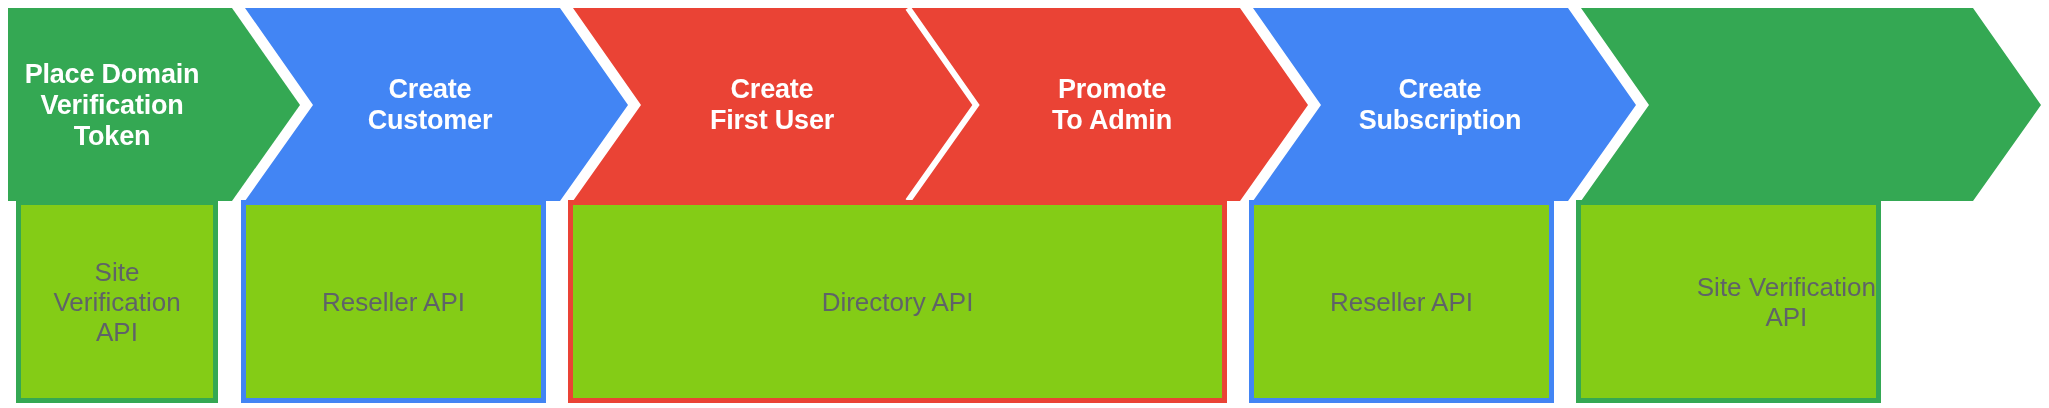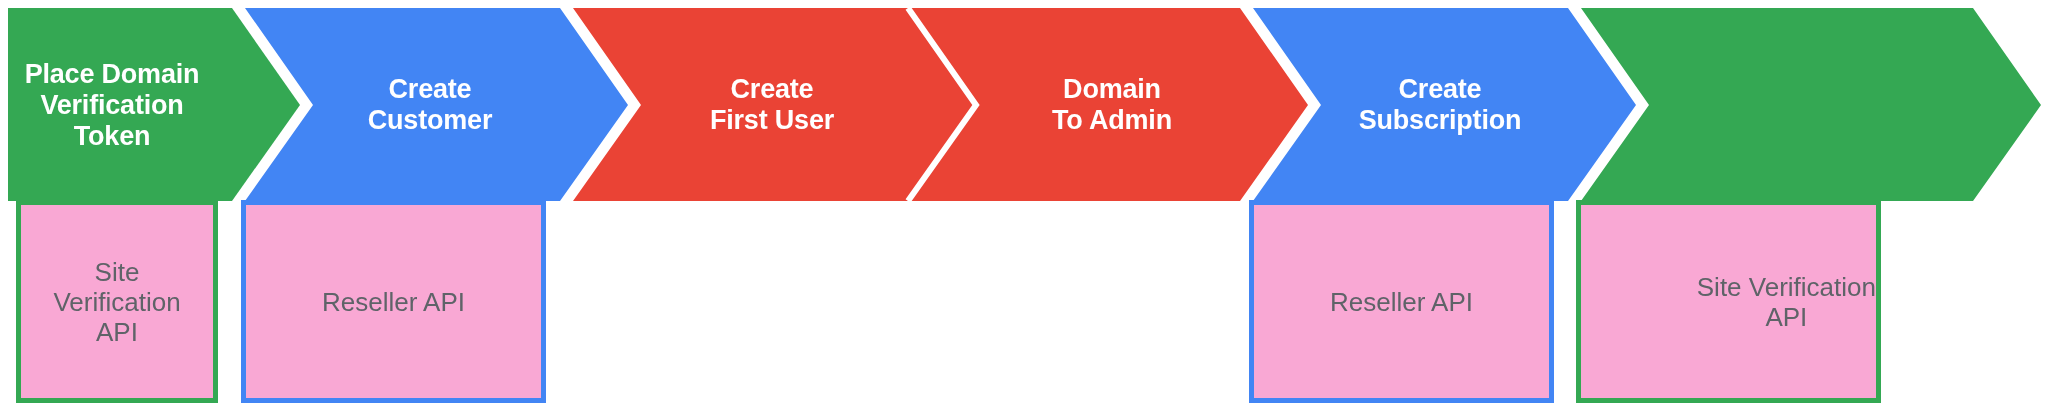--- a/index.html
+++ b/index.html
@@ -25,21 +25,21 @@
     text-align:center;
     letter-spacing:-0.2px;
     white-space:pre-line;
     transform:translate(-50%,-50%);
     pointer-events:none;
   }
 
   
   .api-box{
     position:absolute;
-    background:#f9a8d4;
+    background:#84cc16;
     border-style:solid;
     border-width:5px;
     box-sizing:border-box;
     display:flex;
     align-items:center;
     justify-content:center;
     text-align:center;
   }
   .api-box .api-text{
     color:#5f6368;
@@ -69,35 +69,38 @@
     <polygon points="1581,8 1973,8 2041,105 1973,201 1581,201 1649,105" fill="#34A853"></polygon>
   </svg>
 
   <div class="step-label" style="left:112px;  top:105px;">Place Domain
 Verification
 Token</div>
   <div class="step-label" style="left:430px;  top:105px;">Create
 Customer</div>
   <div class="step-label" style="left:772px;  top:105px;">Create
 First User</div>
-  <div class="step-label" style="left:1112px; top:105px;">Domain
+  <div class="step-label" style="left:1112px; top:105px;">Promote
 To Admin</div>
   <div class="step-label" style="left:1440px; top:105px;">Create
 Subscription</div>
 
   <div class="api-box" style="left:16px;  top:200px; width:202px; height:203px; border-color:#34A853;">
     <span class="api-text">Site
 Verification
 API</span>
   </div>
 
   <div class="api-box" style="left:241px; top:200px; width:305px; height:203px; border-color:#4285F4;">
     <span class="api-text">Reseller API</span>
   </div>
 
+  <div class="api-box" style="left:568px; top:200px; width:659px; height:203px; border-color:#EA4335;">
+    <span class="api-text">Directory API</span>
+  </div>
 
   <div class="api-box" style="left:1249px; top:200px; width:305px; height:203px; border-color:#4285F4;">
     <span class="api-text">Reseller API</span>
   </div>
 
   <div class="api-box" style="left:1576px; top:200px; width:305px; height:203px; border-color:#34A853;justify-content:flex-end;">
     <span class="api-text">Site Verification
 API</span>
   </div>
 

